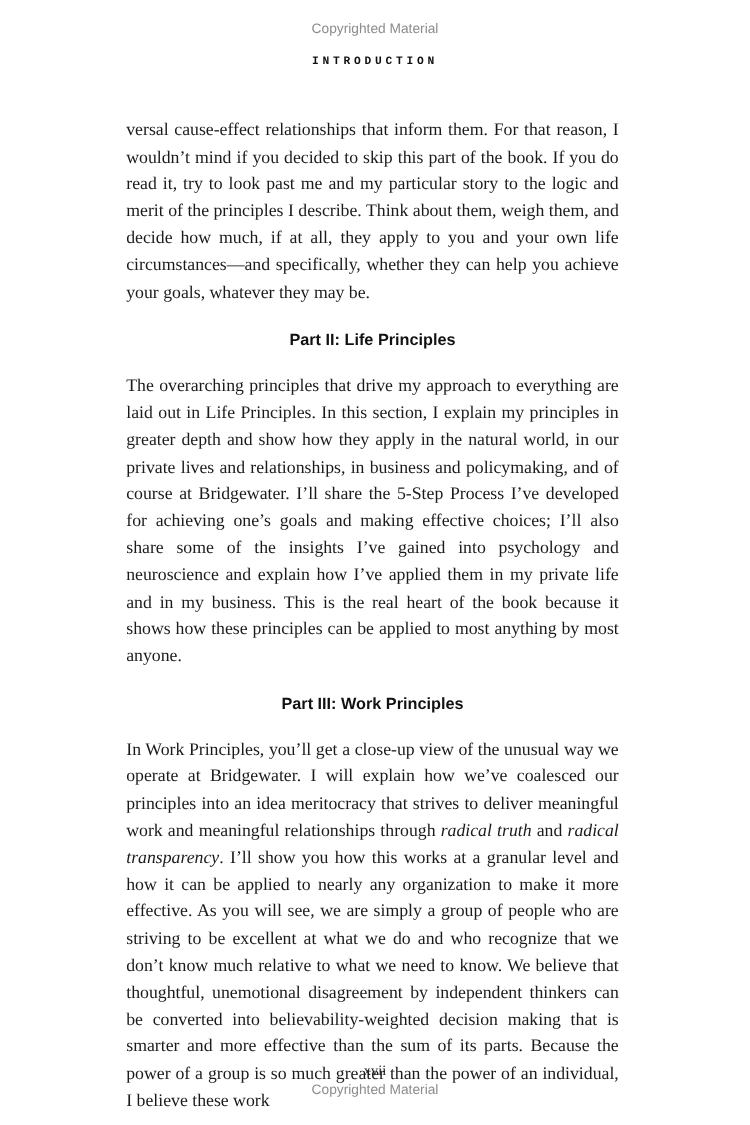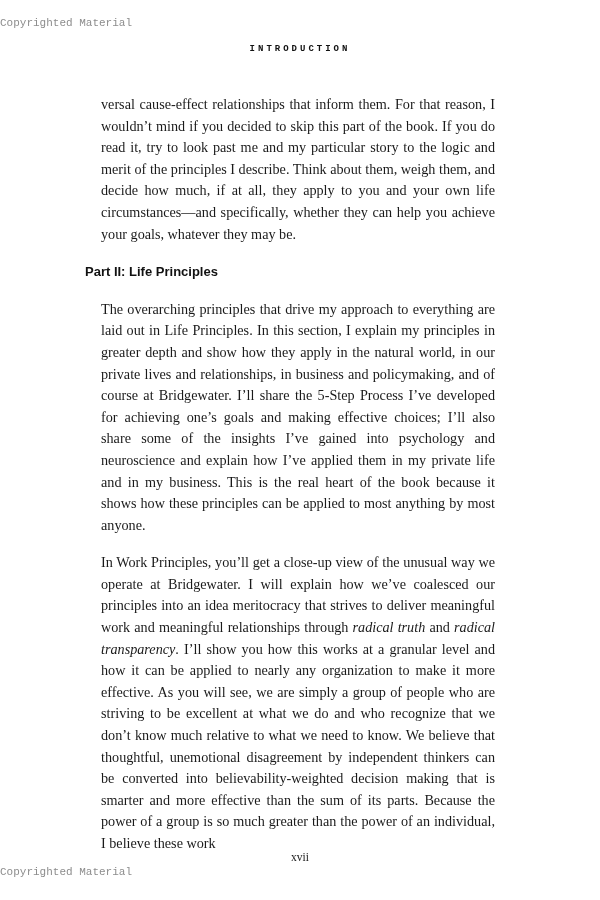--- a/index.html
+++ b/index.html
@@ -14,22 +14,22 @@
     width: 600px;
     height: 900px;
     background: #ffffff;
     font-family: "Liberation Serif", serif;
     color: #1a1a1a;
   }
   .copyright {
     position: absolute;
     left: 0;
     right: 0;
-    text-align: left;
-    font-family: Liberation Mono, monospace;
+    text-align: center;
+    font-family: Liberation Sans, sans-serif;
     font-size: 11px;
     color: #8d8d8d;
   }
   .copyright.top { top: 17px; }
   .copyright.bottom { top: 866px; }
   .running-head {
     position: absolute;
     top: 44px;
     left: 0;
     right: 0;
@@ -49,21 +49,21 @@
     font-size: 14.2px;
     line-height: 21.6px;
   }
   .body-para {
     margin: 16px;
   }
   .section-heading {
     font-family: "Liberation Sans", sans-serif;
     font-size: 13px;
     font-weight: 700;
-    text-align: left;
+    text-align: center;
     margin-top: 5px;
     margin-bottom: 2px;
     color: #111111;
   }
   .body-para em {
     font-style: italic;
   }
   .page-number {
     position: absolute;
     top: 838px;
@@ -85,20 +85,21 @@
   <div class="running-head">INTRODUCTION</div>
 
   <div class="text-block">
 
     <p class="body-para">versal cause-effect relationships that inform them. For that reason, I wouldn’t mind if you decided to skip this part of the book. If you do read it, try to look past me and my particular story to the logic and merit of the principles I describe. Think about them, weigh them, and decide how much, if at all, they apply to you and your own life circumstances—and specifically, whether they can help you achieve your goals, whatever they may be.</p>
 
     <h2 class="section-heading">Part II: Life Principles</h2>
 
     <p class="body-para">The overarching principles that drive my approach to everything are laid out in Life Principles. In this section, I explain my principles in greater depth and show how they apply in the natural world, in our private lives and relationships, in business and policymaking, and of course at Bridgewater. I’ll share the 5-Step Process I’ve developed for achieving one’s goals and making effective choices; I’ll also share some of the insights I’ve gained into psychology and neuroscience and explain how I’ve applied them in my private life and in my business. This is the real heart of the book because it shows how these principles can be applied to most anything by most anyone.</p>
 
+    <h2 class="section-heading">Part III: Work Principles</h2>
 
     <p class="body-para"><span>In Work Principles, you’ll get a close-up view of the unusual way we operate at Bridgewater. I will explain how we’ve coalesced our principles into an idea meritocracy that strives to deliver meaningful work and meaningful relationships through </span><em>radical truth</em><span> and </span><em>radical transparency</em><span>. I’ll show you how this works at a granular level and how it can be applied to nearly any organization to make it more effective. As you will see, we are simply a group of people who are striving to be excellent at what we do and who recognize that we don’t know much relative to what we need to know. We believe that thoughtful, unemotional disagreement by independent thinkers can be converted into believability-weighted decision making that is smarter and more effective than the sum of its parts. Because the power of a group is so much greater than the power of an individual, I believe these work</span></p>
 
   </div>
 
   <div class="page-number">xvii</div>
 
   <div class="copyright bottom">Copyrighted Material</div>
 
 </div>

